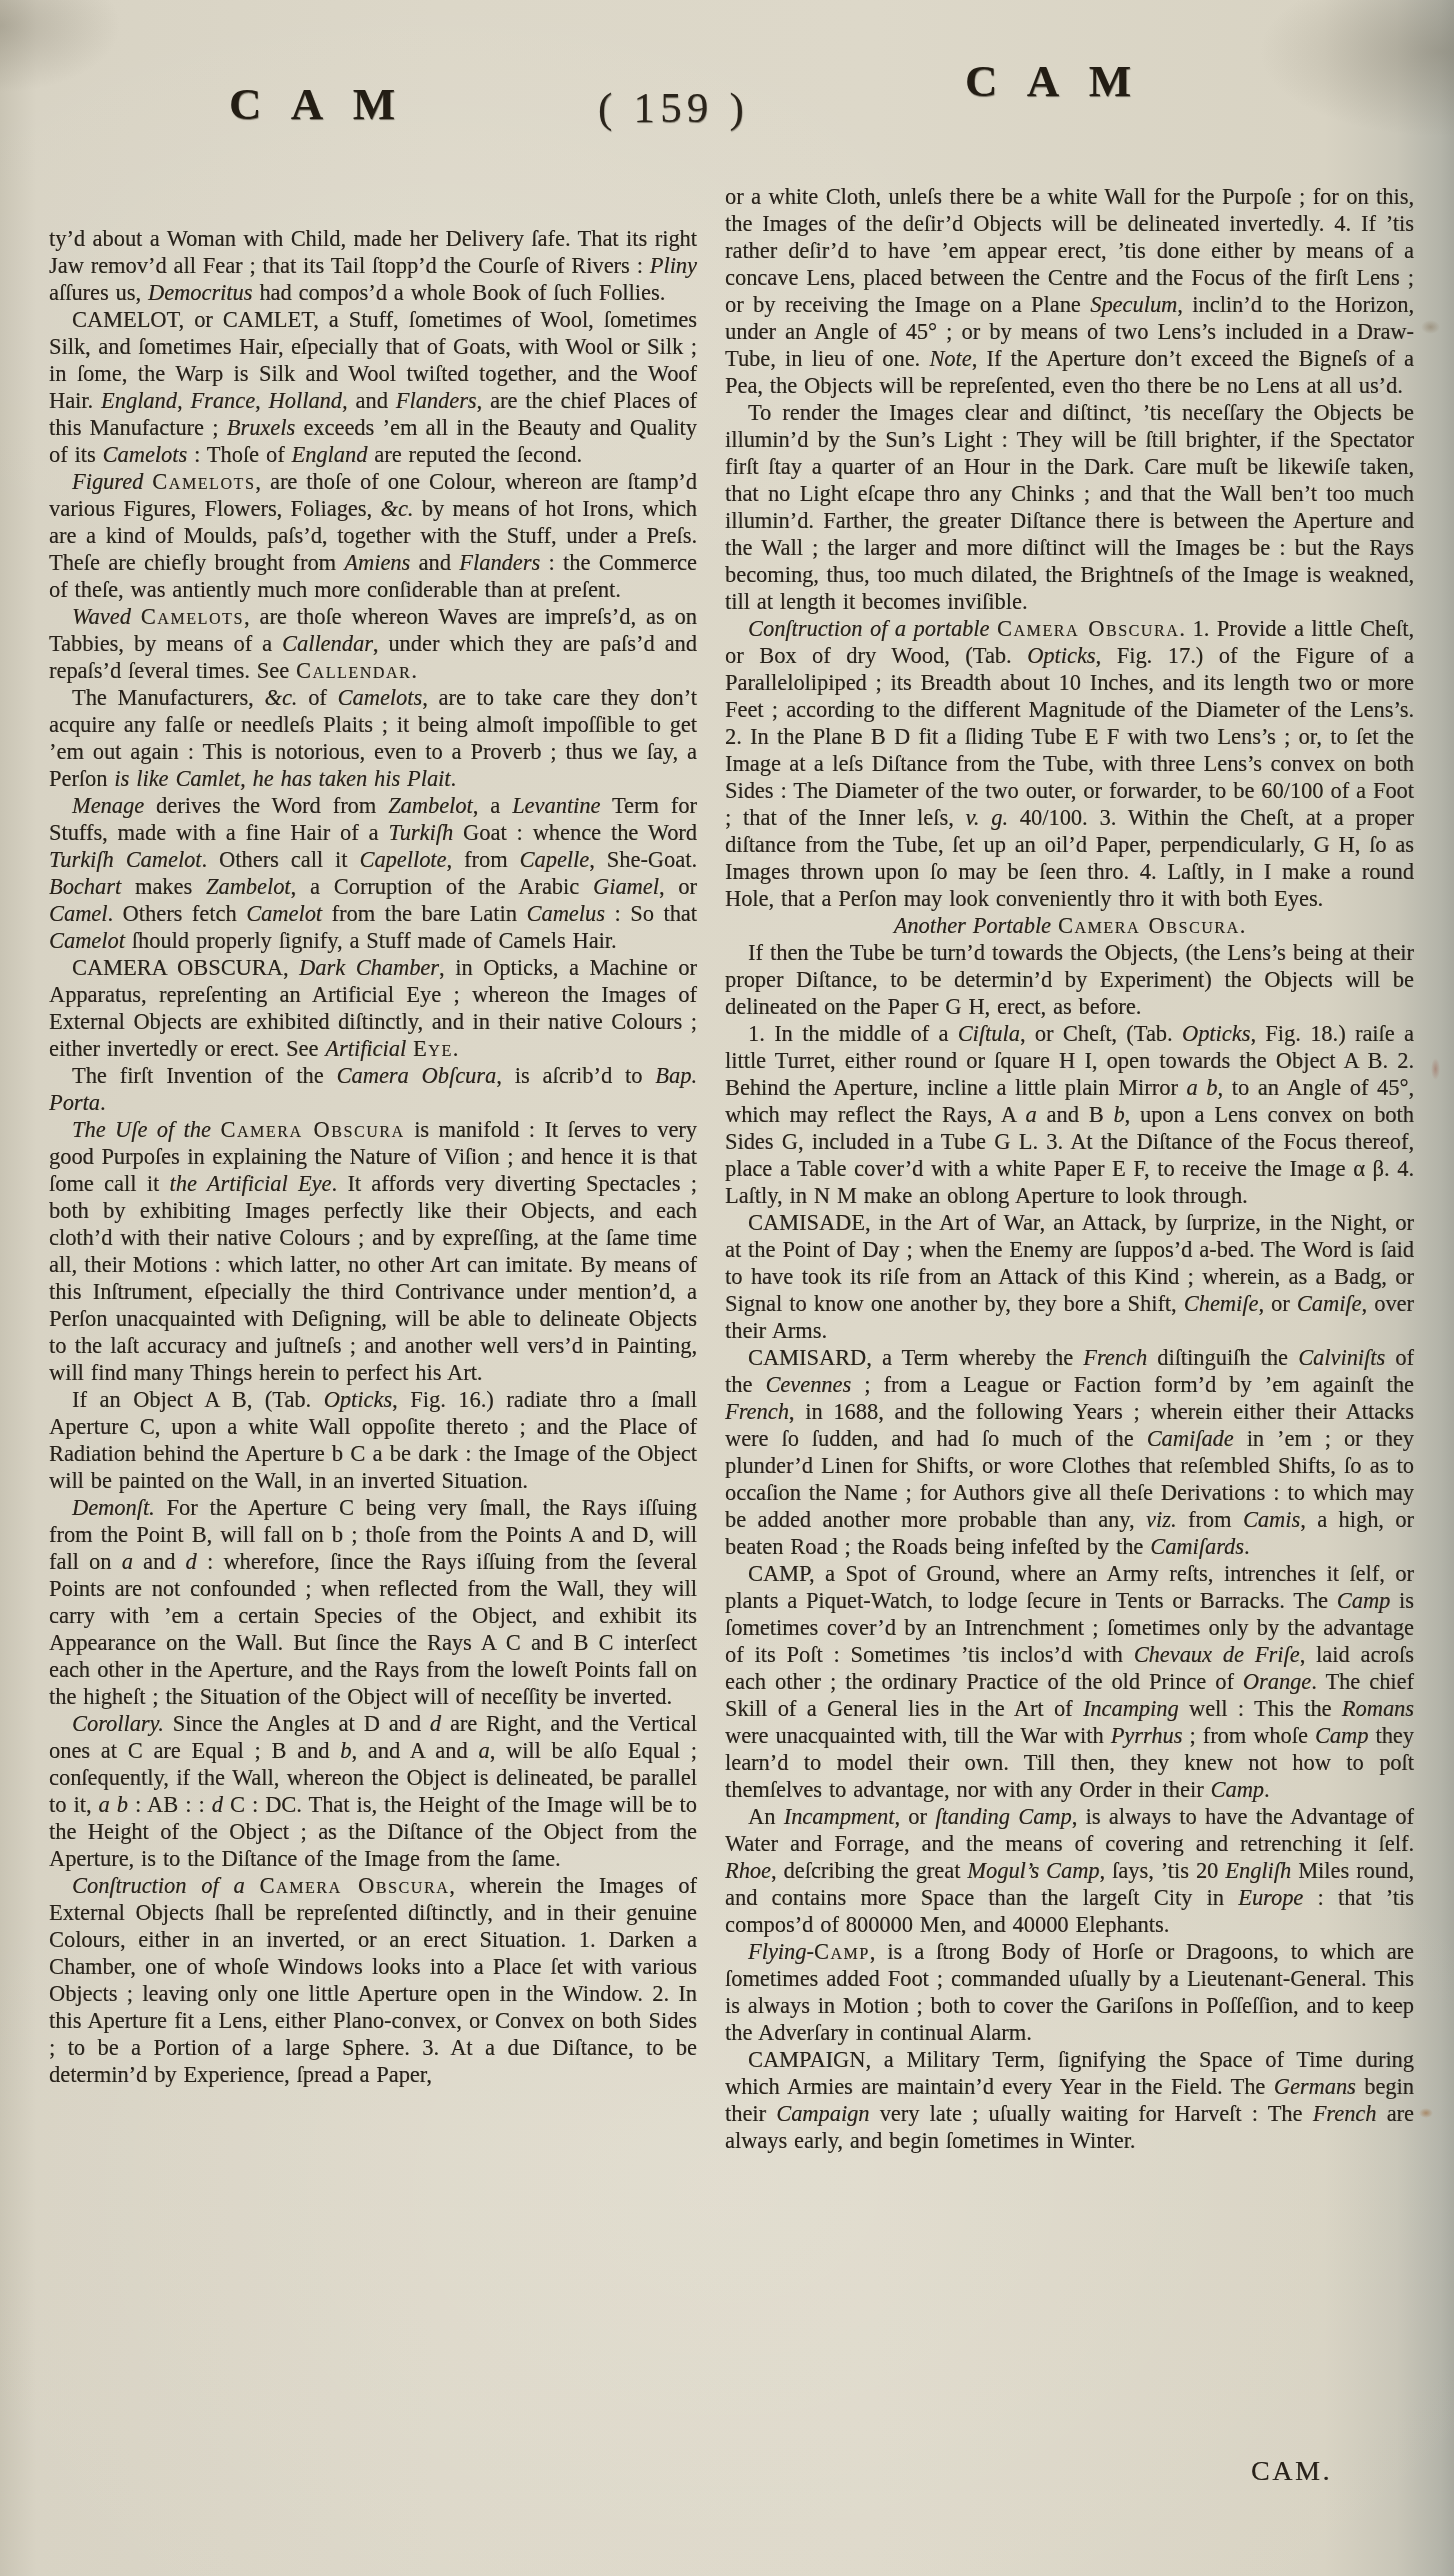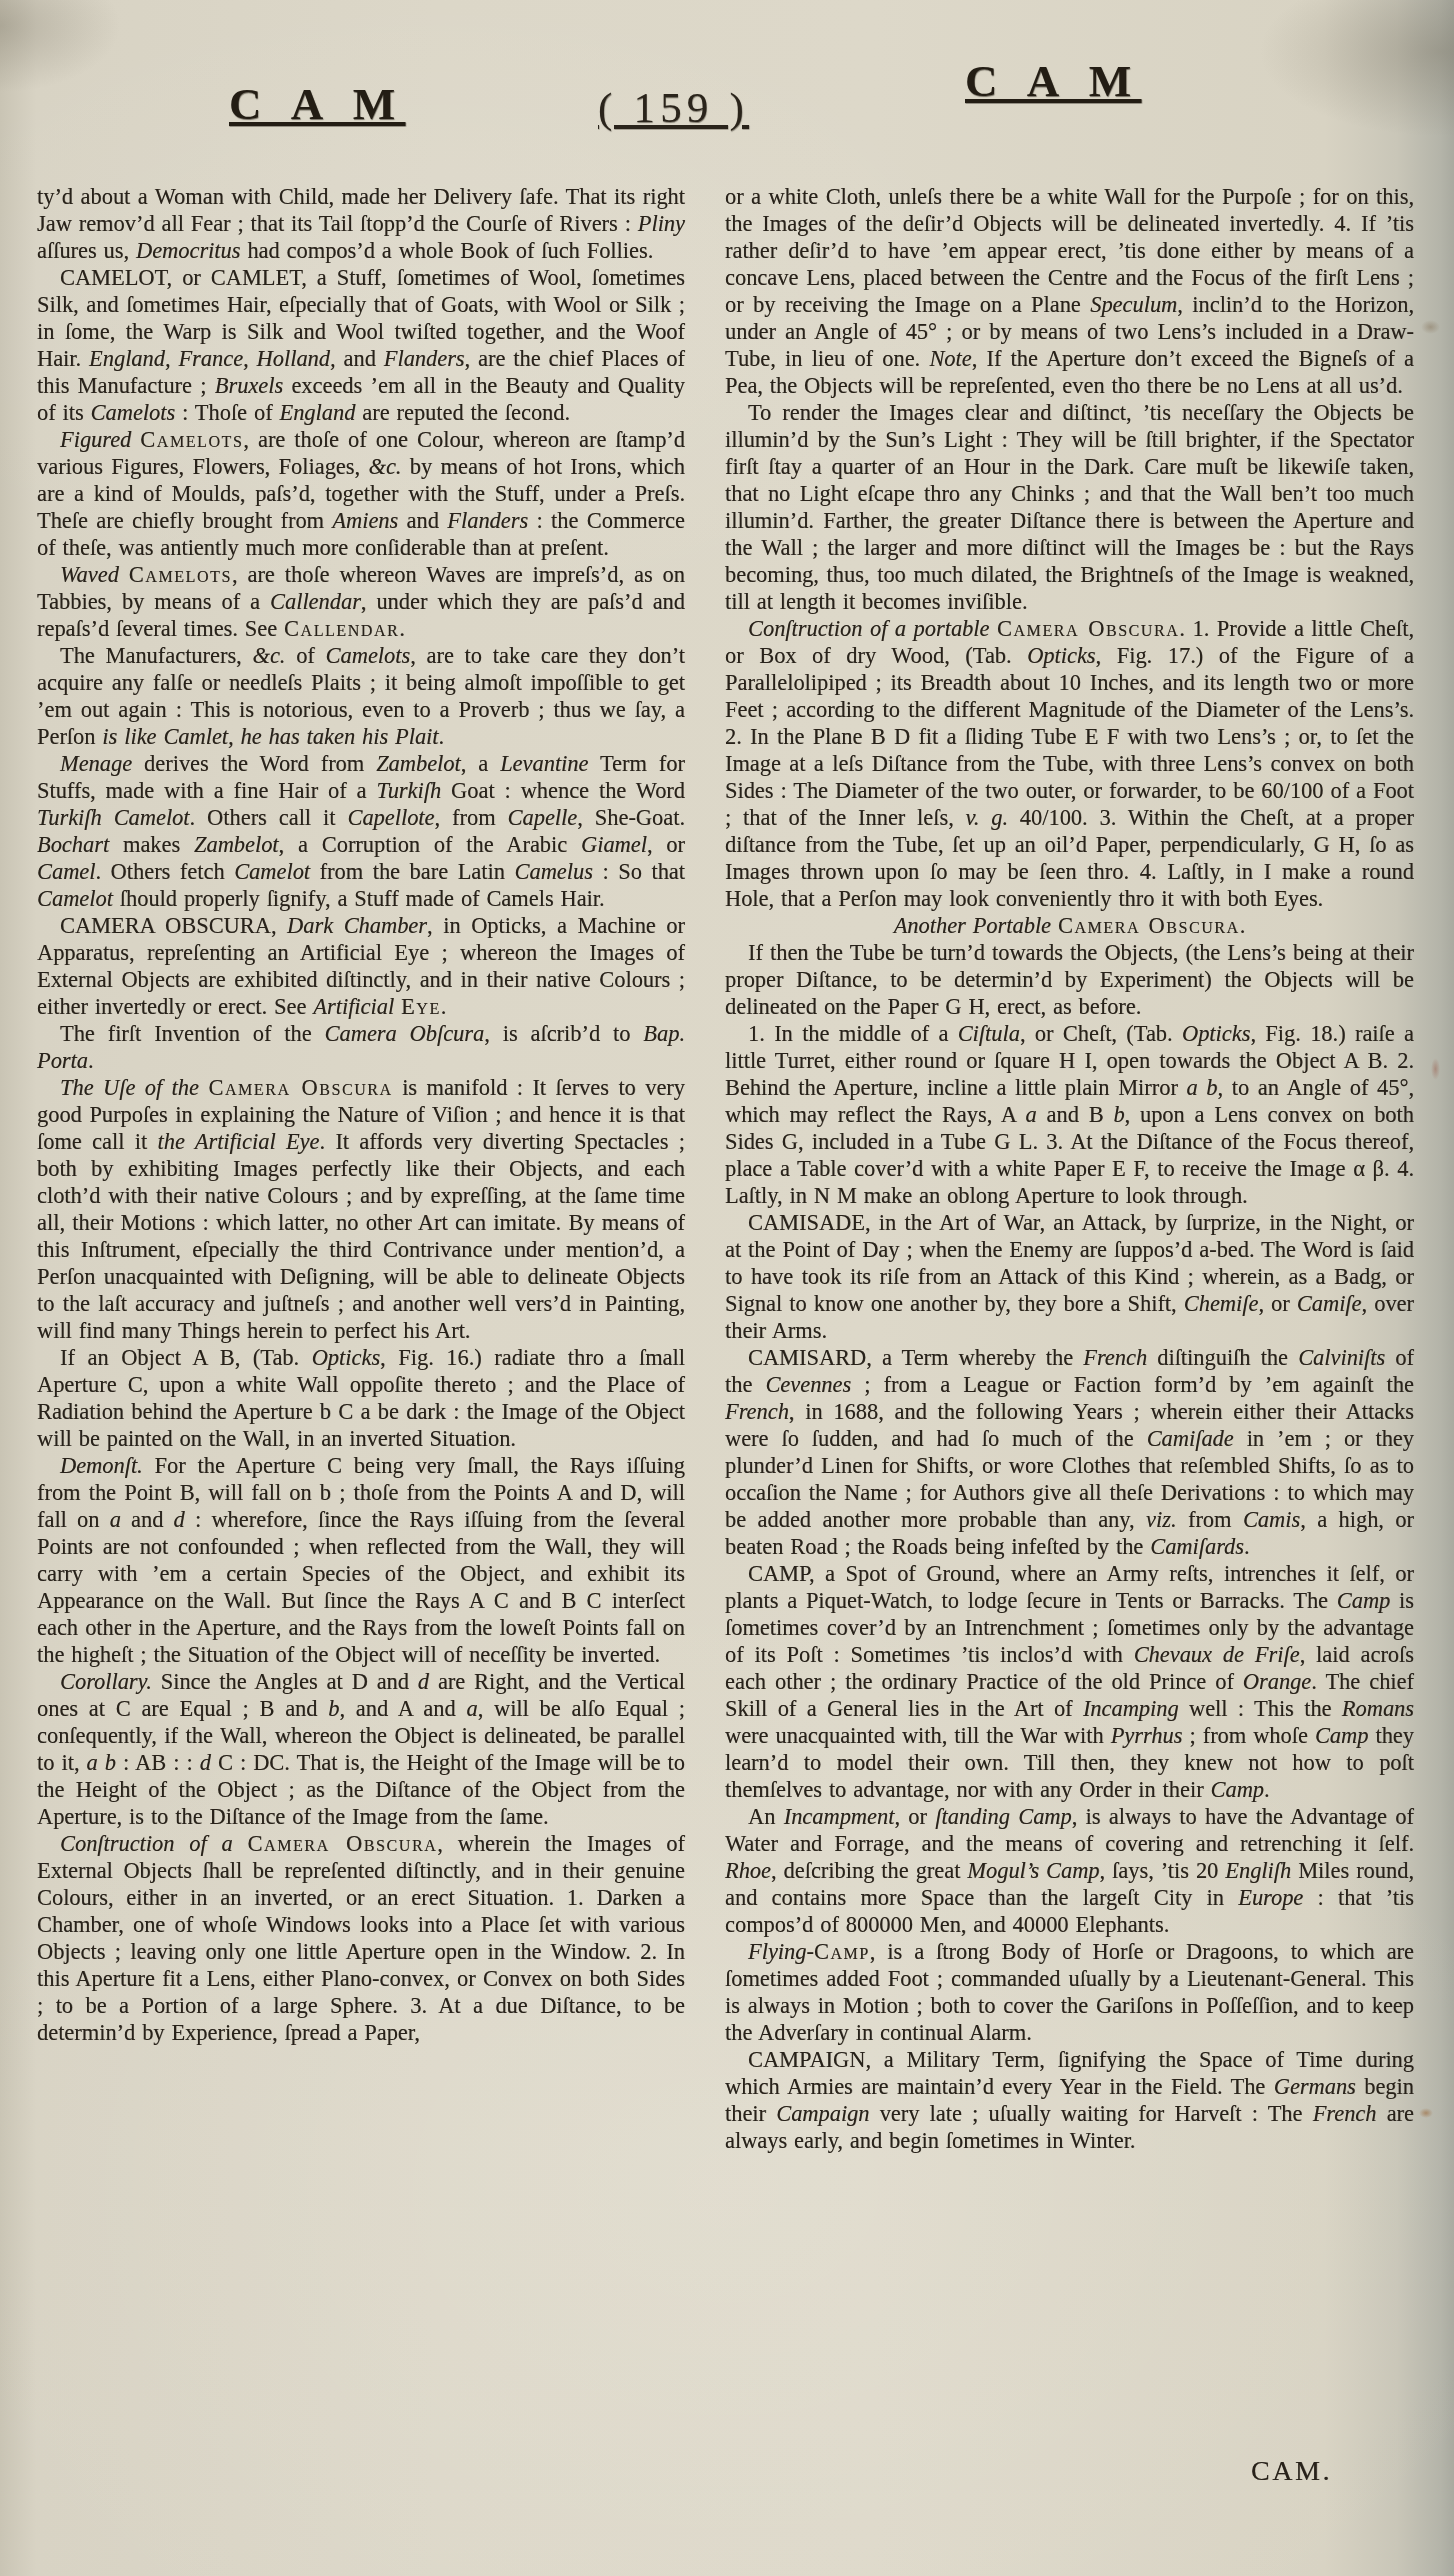--- a/index.html
+++ b/index.html
@@ -9,39 +9,39 @@
     overflow:hidden;
     font-family:"Liberation Serif","DejaVu Serif",serif;
     color:#28221a;
     background:
       radial-gradient(258px 121px at 99% 2%, rgba(96,90,74,.30), transparent 70%),
       radial-gradient(172px 95px at 0% 1%, rgba(96,90,74,.28), transparent 70%),
       radial-gradient(775px 431px at 30% 12%, rgba(255,255,250,.10), transparent 75%),
       radial-gradient(1034px 775px at 50% 85%, rgba(255,255,248,.14), transparent 80%),
       linear-gradient(90deg,#c9c4b4 0,#d8d3c4 2.5%,#dcd7c8 30%,#ddd8c9 60%,#d8d3c3 91%,#c9c6b8 96%,#b4b4a9 99%,#a8a99f 100%);
   }
-  .running-head span{display:block;position:absolute;text-decoration:underline;}
+  .running-head span{display:block;position:absolute;}
   .rh-cam{
     font-size:45px;letter-spacing:10.3px;font-weight:bold;
     color:#231d14;text-shadow:0.5px 0.7px 0.9px rgba(35,29,20,.55);
   }
   .rh-left{top:78px;left:229px;}
   .rh-right{top:55px;left:965px;}
   .rh-page{
     top:83px;left:598px;font-size:43px;letter-spacing:5.2px;
     color:#2a241b;text-shadow:0.4px 0.6px 0.9px rgba(35,29,20,.5);
   }
   .col{
     position:absolute;top:183px;
     text-align:justify;
     font-size:22.4px;line-height:27px;
     text-shadow:0.3px 0.3px 0.4px rgba(40,34,26,.45);
     word-spacing:1.3px;
   }
-  .col-left{left:37px;width:648px;}
+  .col-left{left:49px;width:648px;margin-top:42px;}
   .col-right{left:725px;width:689px;}
   .par{margin:0;padding:0;}
   .par-p{text-indent:23px;}
   .par-c{text-indent:0;}
   .par-h{text-indent:0;text-align:center;}
   .seg-i{font-style:italic;}
   .seg-sc{font-variant:small-caps;letter-spacing:0.07em;}
   .seg-n{}
   .catchword{
     position:absolute;top:2455px;left:1251px;

